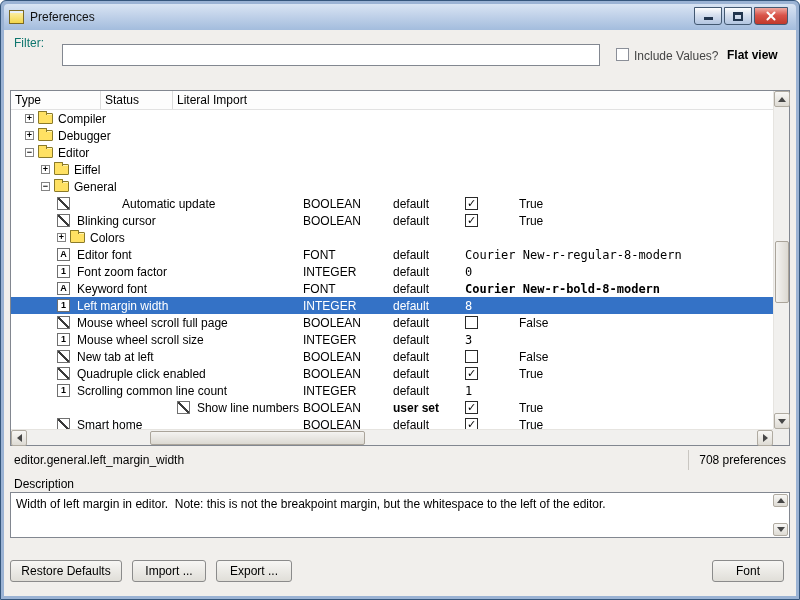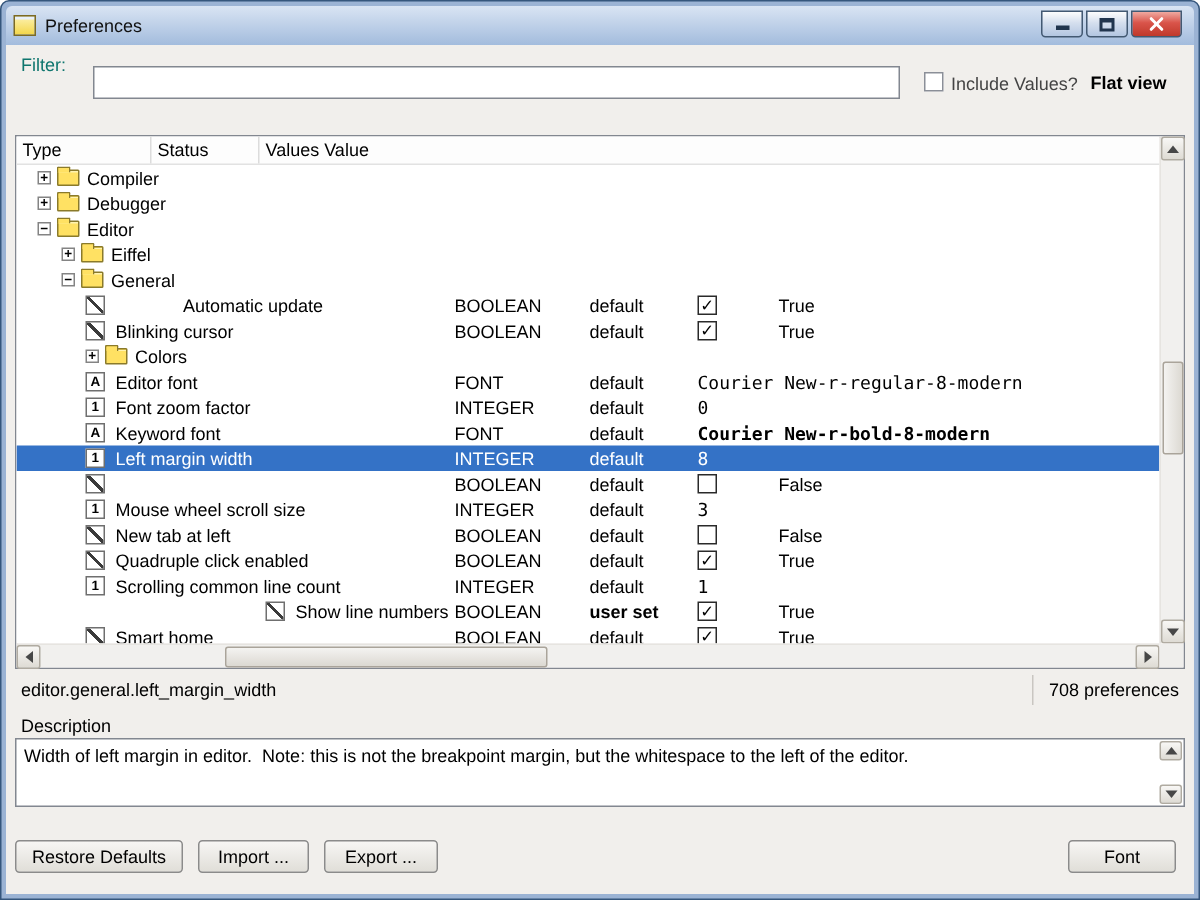--- a/index.html
+++ b/index.html
@@ -139,21 +139,21 @@
     <span class="filter-label">Filter:</span>
     <input class="filter-input" value="" style="">
     <span class="cbx"></span>
     <span class="cbx-label">Include Values?</span>
     <span class="flat-view">Flat view</span>
 
     <div class="panel">
       <div class="thead">
         <div class="th th-type">Type</div>
         <div class="th th-status">Status</div>
-        <div class="th th-value">Values Value</div>
+        <div class="th th-value">Literal Import</div>
       </div>
       <div class="tbody">
           <div class="trow">
             <div class="cell name-cell" style="padding-left: 14px;">
               <span class="expander">+</span>
               <span class="folder-icon"></span>
               <span class="row-label">Compiler</span>
             </div>
             <div class="cell type-cell"></div>
             <div class="cell status-cell"></div>
@@ -273,20 +273,21 @@
             </div>
             <div class="cell type-cell">INTEGER</div>
             <div class="cell status-cell">default</div>
             <div class="cell value-cell">
               <span class="mono">8</span>
             </div>
           </div>
           <div class="trow">
             <div class="cell name-cell" style="padding-left: 46px;">
               <span class="pref-icon k-bool"></span>
+              <span class="row-label">Mouse wheel scroll full page</span>
             </div>
             <div class="cell type-cell">BOOLEAN</div>
             <div class="cell status-cell">default</div>
             <div class="cell value-cell">
               <span class="vcheck"></span>
               <span>False</span>
             </div>
           </div>
           <div class="trow">
             <div class="cell name-cell" style="padding-left: 46px;">

